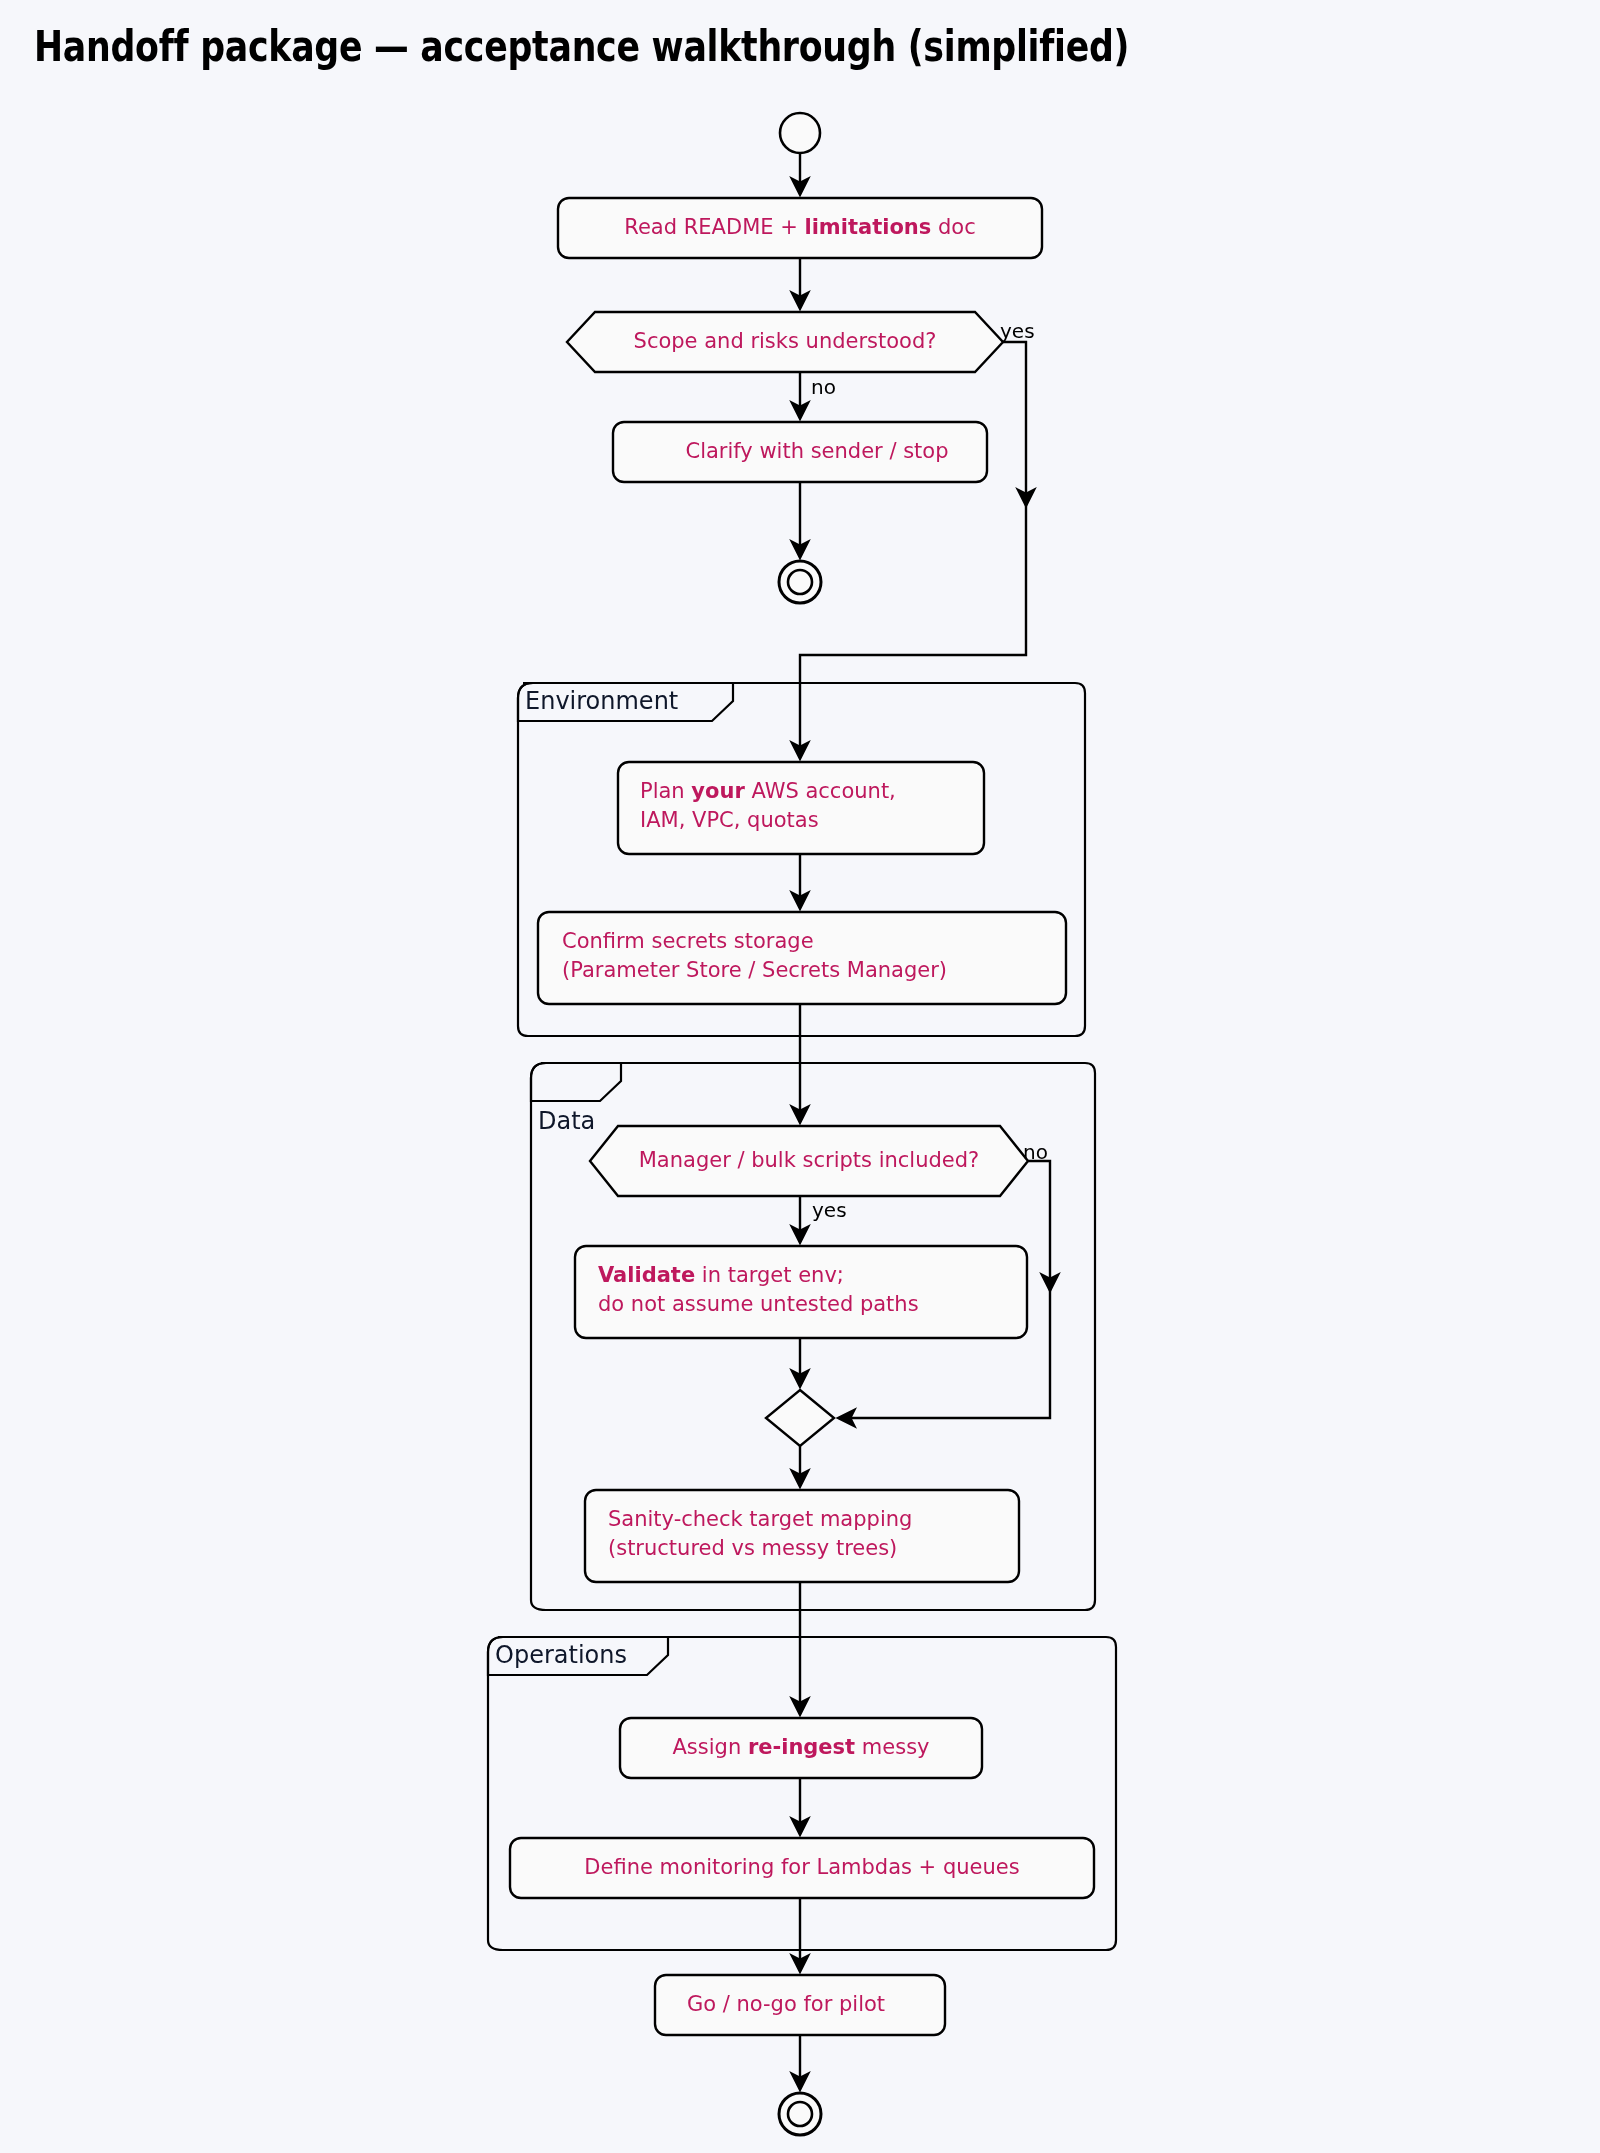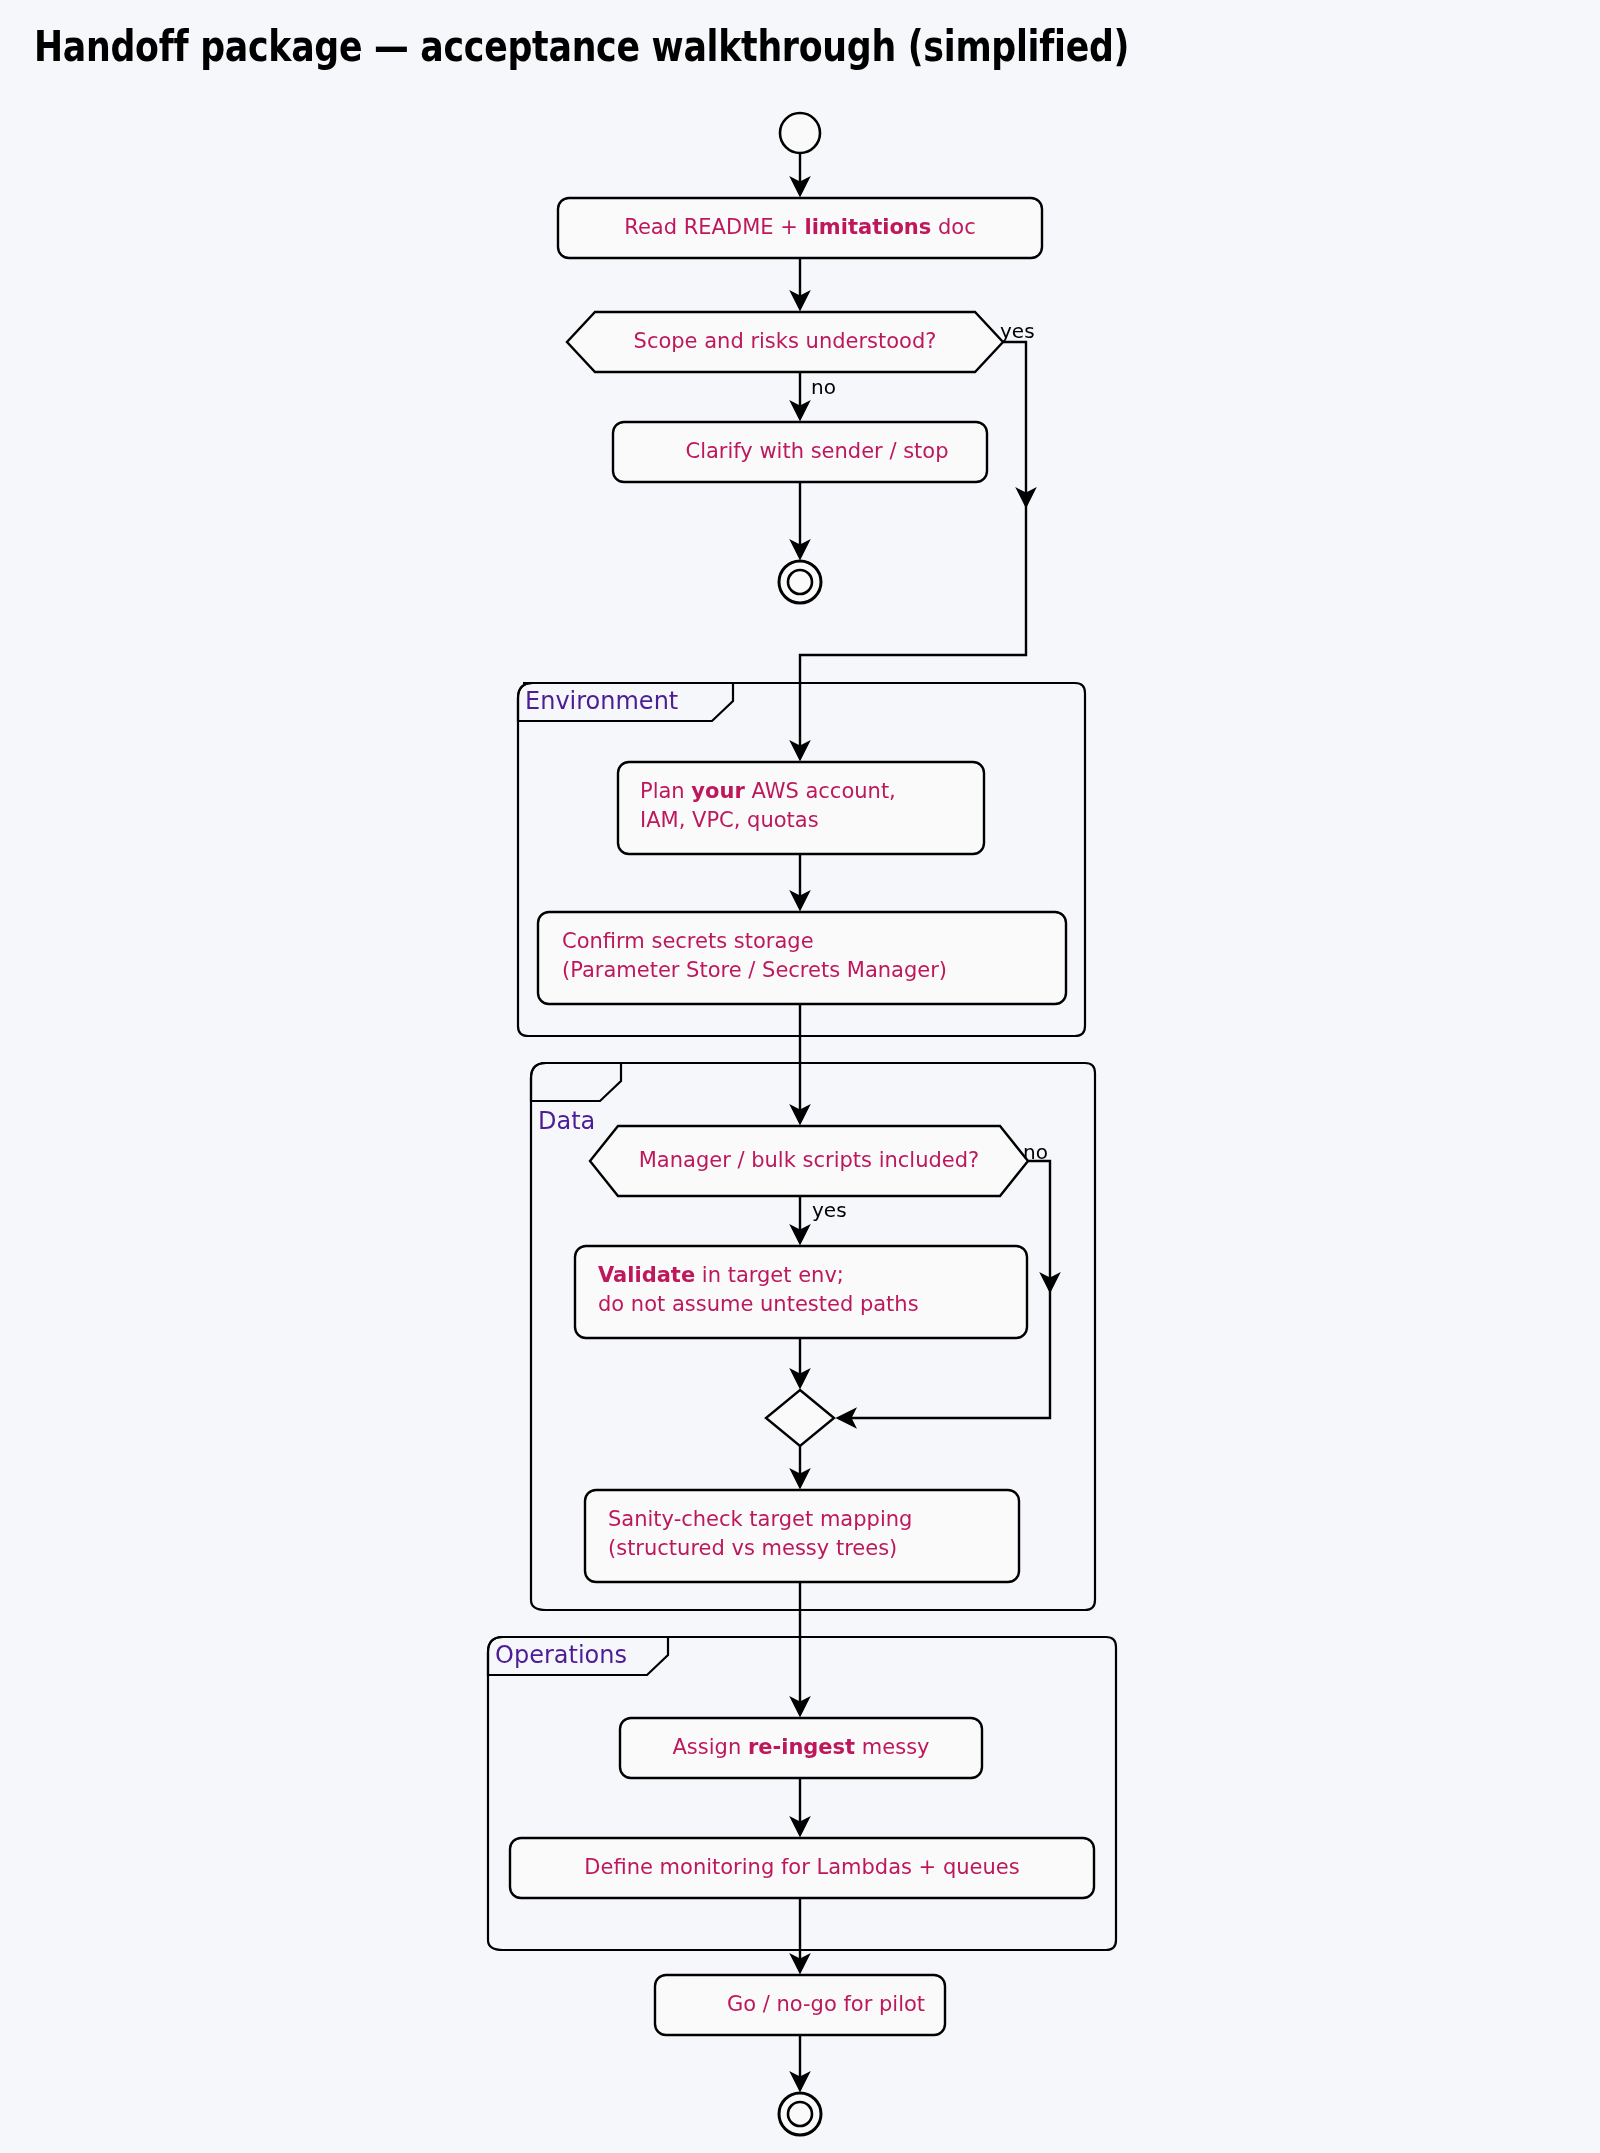--- a/index.html
+++ b/index.html
@@ -51,21 +51,21 @@
     position: absolute;
     font-family: "DejaVu Sans", sans-serif;
     font-size: 20px;
     color: #000000;
     white-space: pre;
   }
   .partition-label {
     position: absolute;
     font-family: "DejaVu Sans", sans-serif;
     font-size: 24px;
-    color: #4c1d95;
+    color: #0f172a;
     white-space: pre;
   }
   b { font-weight: bold; }
 </style>
 </head>
 <body>
 
 <div id="diagram-title">Handoff package — acceptance walkthrough (simplified)</div>
 
 <svg id="canvas" viewBox="0 0 1600 2153" width="1600" height="2153" xmlns="http://www.w3.org/2000/svg">
@@ -178,21 +178,21 @@
 <div class="node-label" style="left:590px; top:1146px; width:438px;"><span>Manager / bulk scripts included?</span></div>
 
 <div class="node-label left" style="left:598px; top:1261px; width:420px;"><b>Validate</b><span> in target env;</span><br><span>do not assume untested paths</span></div>
 
 <div class="node-label left" style="left:608px; top:1505px; width:400px;"><span>Sanity-check target mapping</span><br><span>(structured vs messy trees)</span></div>
 
 <div class="node-label" style="left:620px; top:1733px; width:362px;"><span>Assign </span><b>re-ingest</b><span> messy</span></div>
 
 <div class="node-label" style="left:510px; top:1853px; width:584px;"><span>Define monitoring for Lambdas + queues</span></div>
 
-<div class="node-label" style="left:659px; top:1990px; width:334px;"><span>Go / no-go for pilot</span></div>
+<div class="node-label" style="left:619px; top:1990px; width:334px;"><span>Go / no-go for pilot</span></div>
 
 <div class="partition-label" style="left:525px; top:687px;"><span>Environment</span></div>
 <div class="partition-label" style="left:538px; top:1067px;margin-top:40px;"><span>Data</span></div>
 <div class="partition-label" style="left:495px; top:1641px;"><span>Operations</span></div>
 
 <div class="edge-label" style="left:1000px; top:319px;"><span>yes</span></div>
 <div class="edge-label" style="left:811px; top:375px;"><span>no</span></div>
 <div class="edge-label" style="left:1023px; top:1140px;"><span>no</span></div>
 <div class="edge-label" style="left:812px; top:1198px;"><span>yes</span></div>
 

